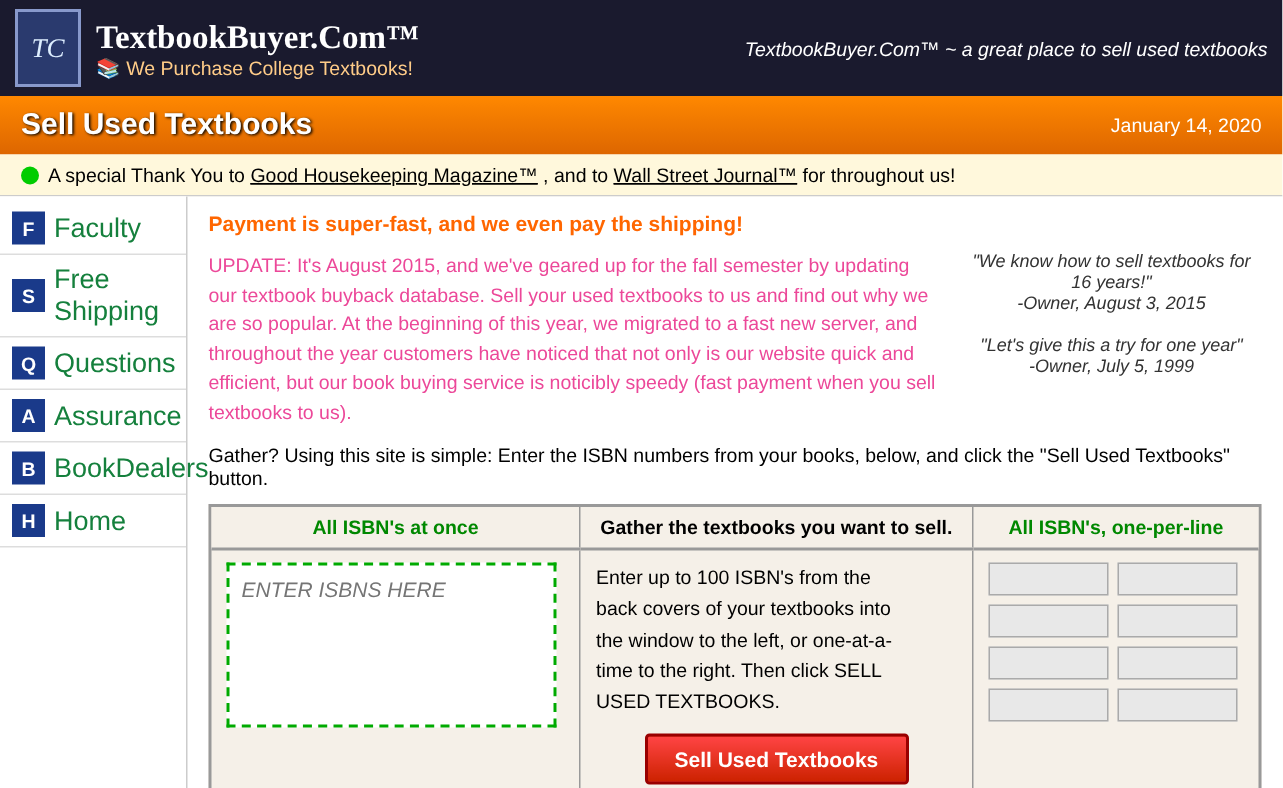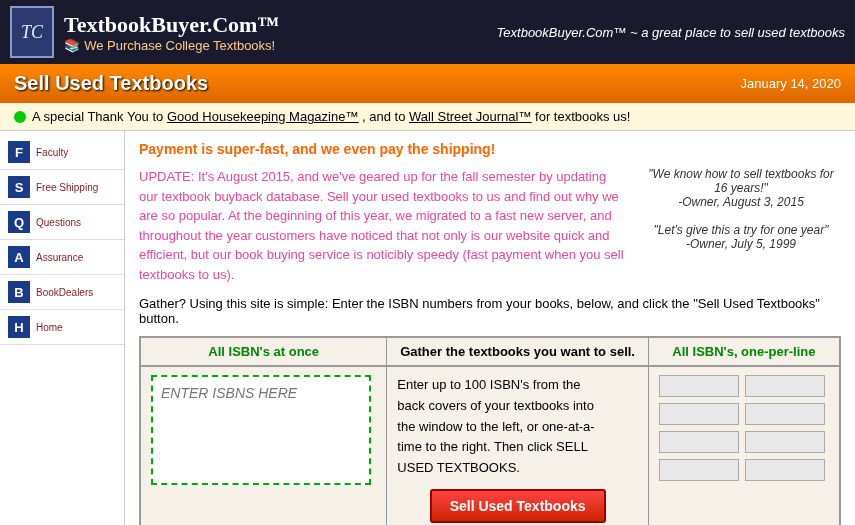--- a/index.html
+++ b/index.html
@@ -117,21 +117,21 @@
       width: 22px;
       height: 22px;
       display: flex;
       align-items: center;
       justify-content: center;
       font-weight: bold;
       font-size: 13px;
       color: #fff;
       flex-shrink: 0;
     }
-    .nav-label { font-size: 10px; color: #7f1d1d; }
+    .nav-label { font-size: 18px; color: #15803d; }
 
     
     #content-area {
       flex: 1;
       padding: 10px 14px;
     }
 
     #selling-title {
       font-size: 17px;
       font-weight: bold;
@@ -280,21 +280,21 @@
   <div id="page-date">January 14, 2020</div>
 </div>
 
 <div id="thankyou-bar">
   <span class="green-dot"></span>
   <span>
     <span>A special Thank You to</span>
     <u><a href="#">Good Housekeeping Magazine™</a></u>
     <span>, and to</span>
     <u><a href="#">Wall Street Journal™</a></u>
-    <span>for textbooks us!</span>
+    <span>for throughout us!</span>
   </span>
 </div>
 
 <div id="main-layout">
 
   <div id="left-nav">
     <div class="nav-item">
       <div class="nav-box" style="background:#1a3a8a;">F</div>
       <span class="nav-label">Faculty</span>
     </div>

